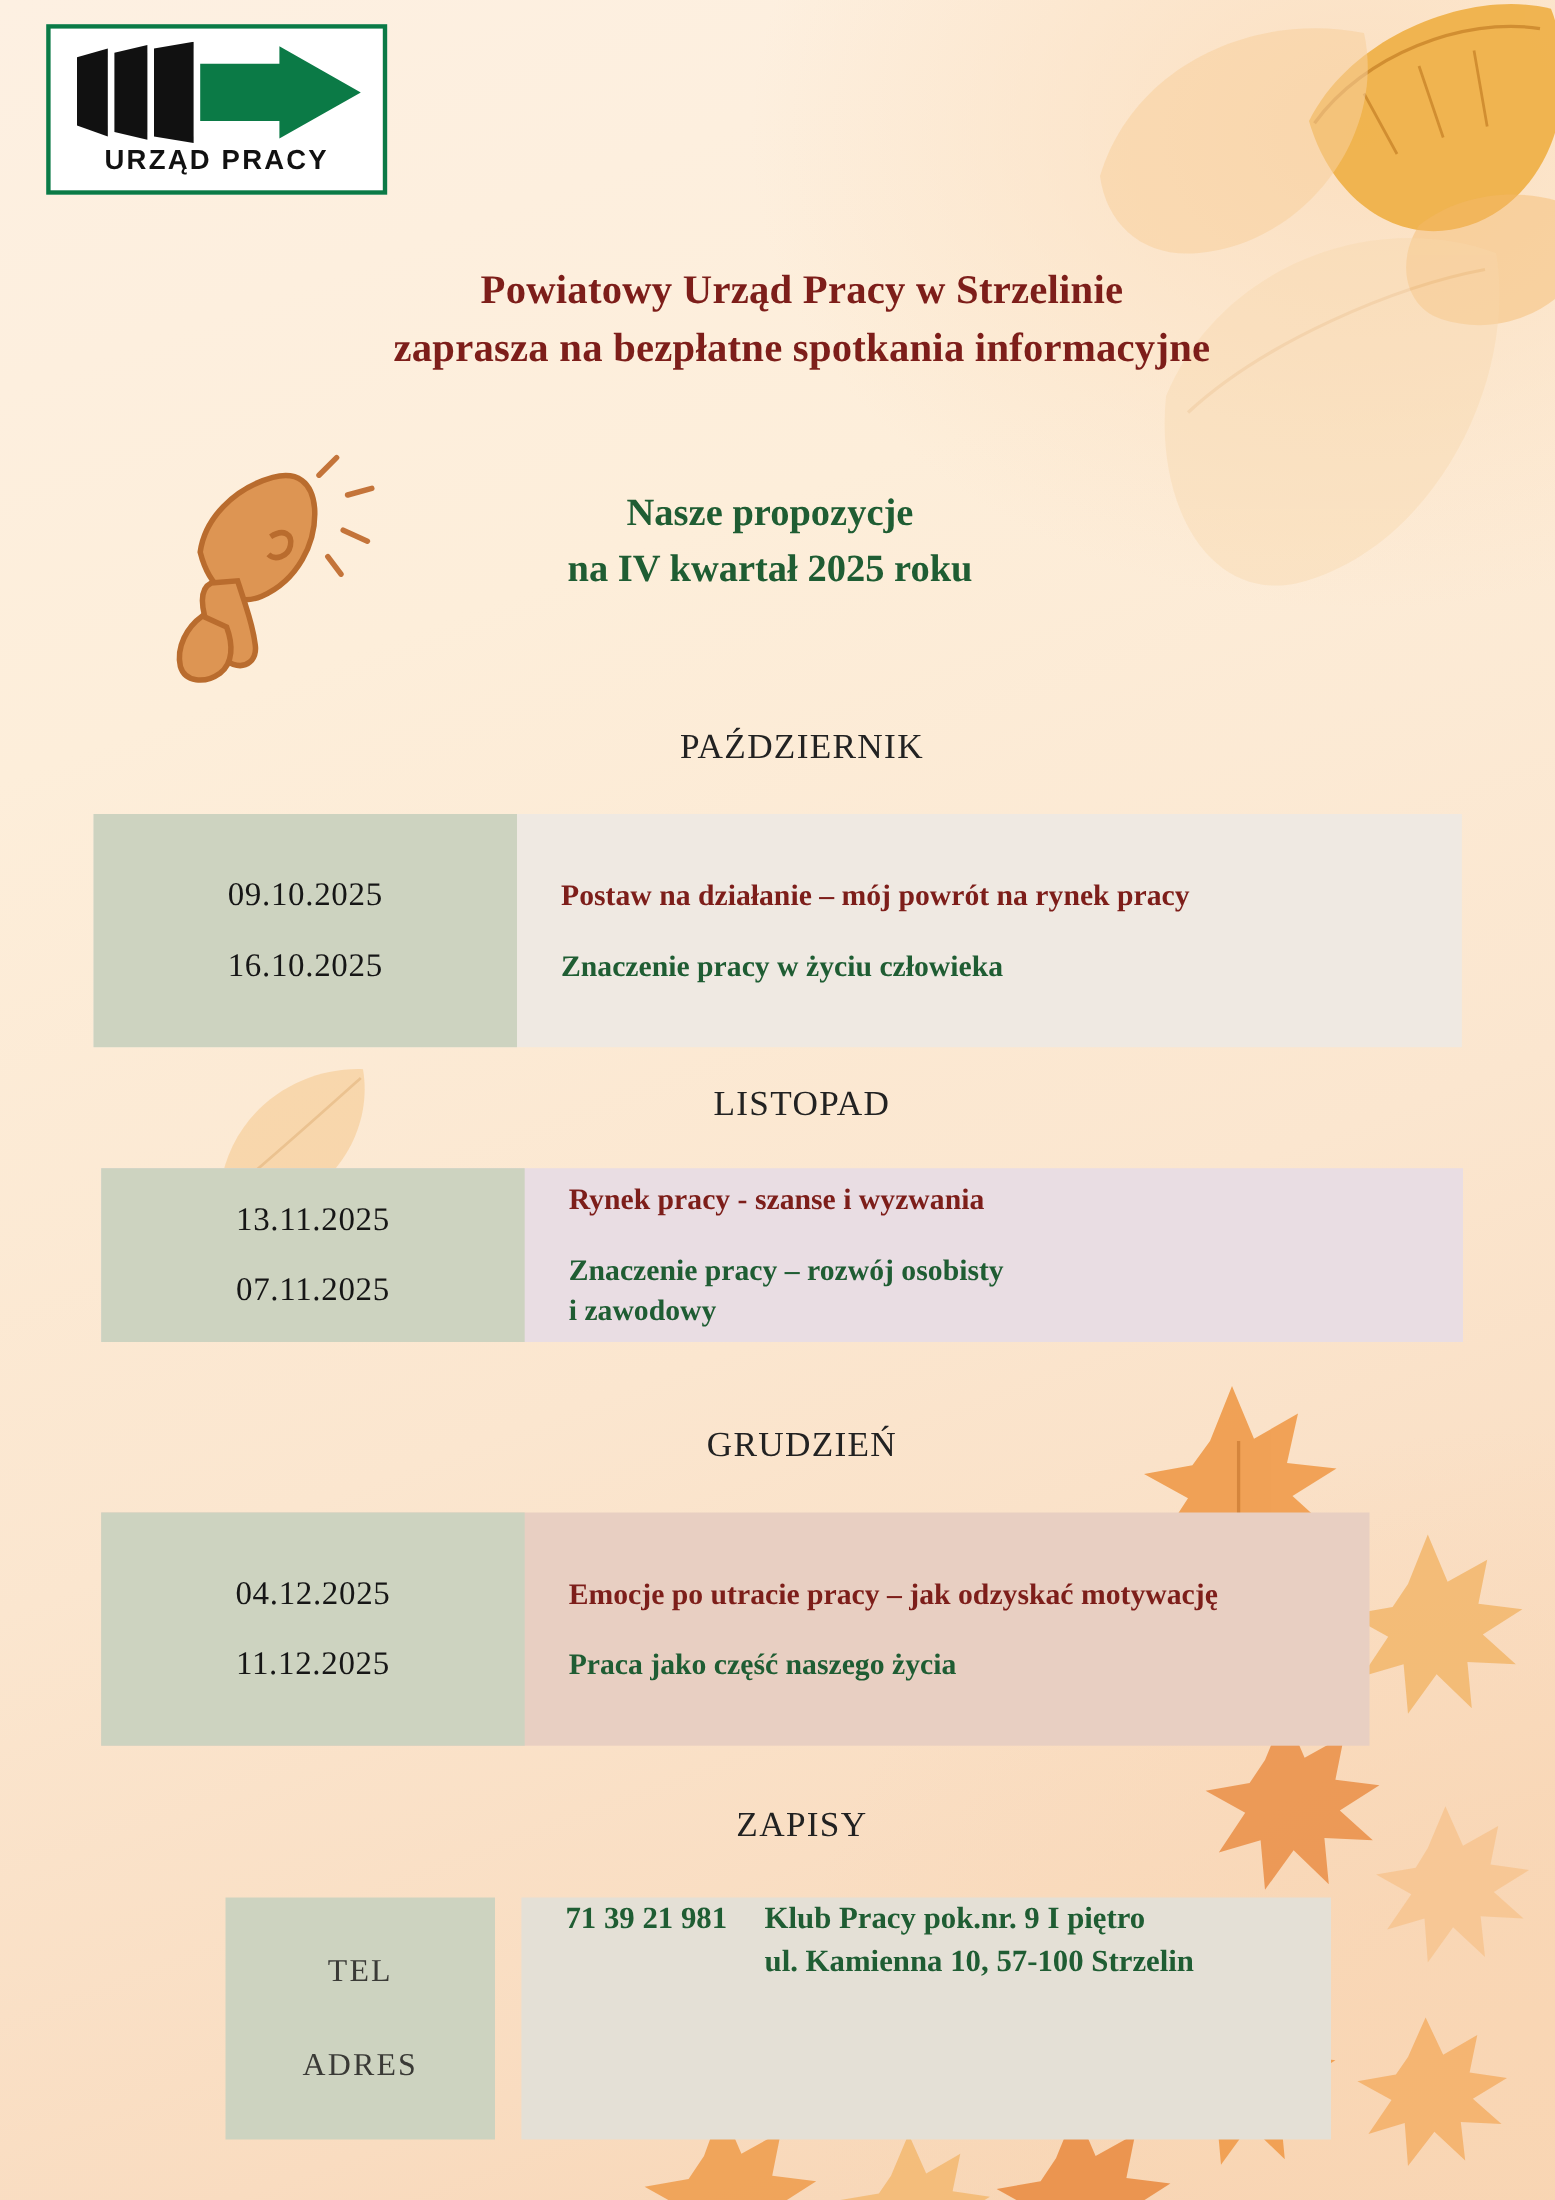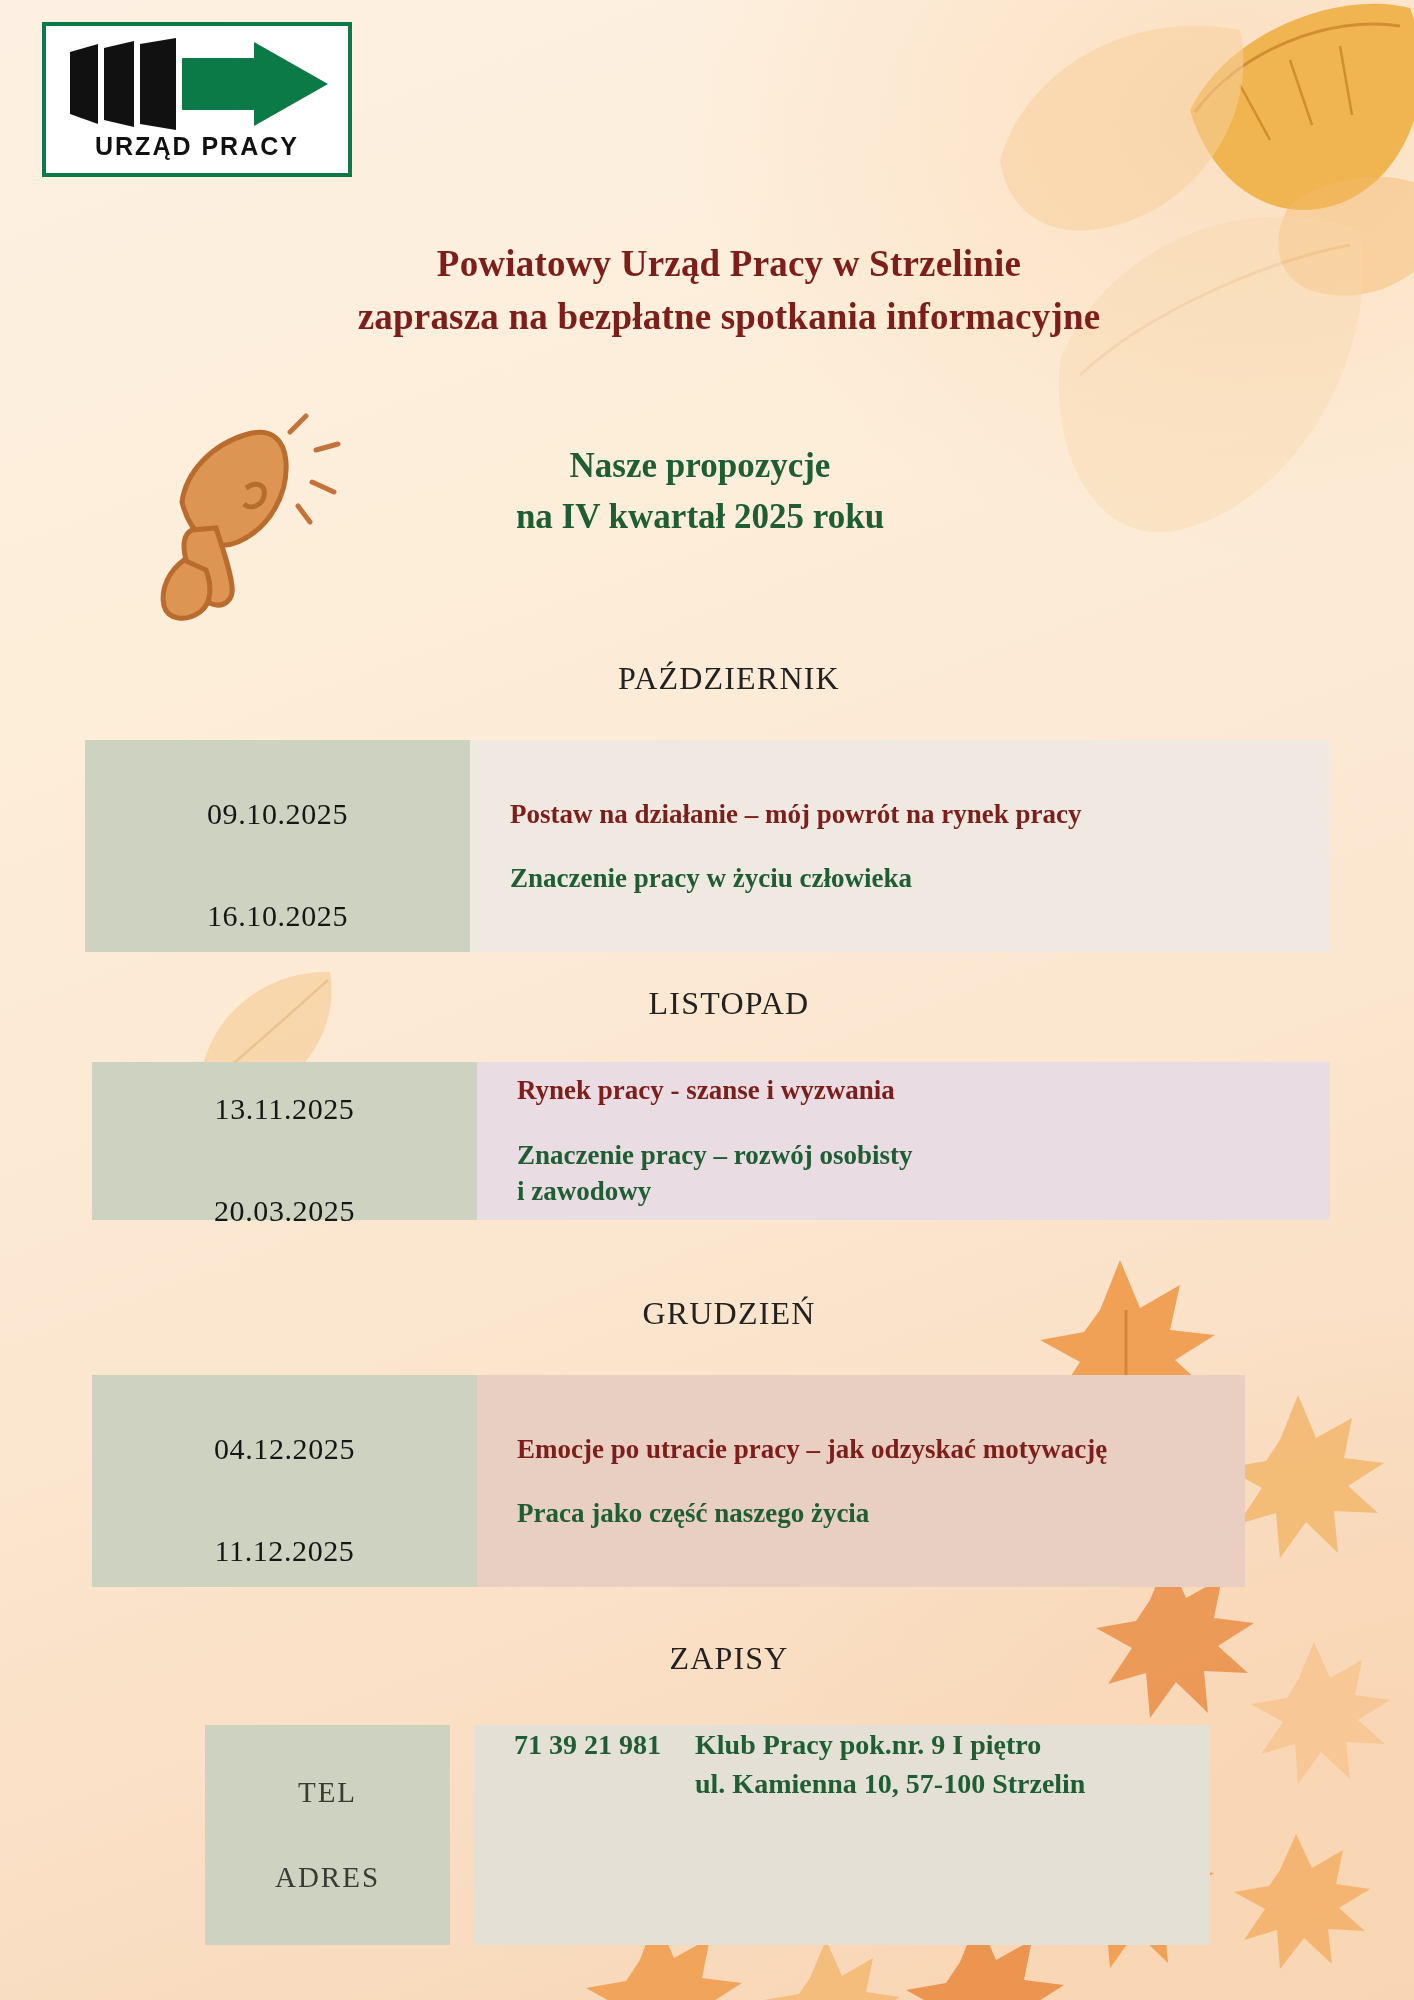--- a/index.html
+++ b/index.html
@@ -129,21 +129,20 @@
     justify-content: center;
     gap: 28px;
     padding-left: 40px;
     box-sizing: border-box;
   }
   .date {
     font-family: "Liberation Serif", serif;
     font-size: 30px;
     color: #161616;
     letter-spacing: .6px;
-    margin-top: 38px;
   }
   .topic {
     font-family: "Liberation Serif", serif;
     font-weight: bold;
     font-size: 27px;
     line-height: 1.35;
   }
   .topic.red { color: #7d1e1a; }
   .topic.green { color: #1f5d33; }
 
@@ -295,21 +294,21 @@
       <div class="topic red">Postaw na działanie – mój powrót na rynek pracy</div>
       <div class="topic green">Znaczenie pracy w życiu człowieka</div>
     </div>
   </div>
 
   <div class="month" style="left:0; right:0; top:985px;">LISTOPAD</div>
 
   <div class="block" style="left:92px; top:1062px; width:1238px; height:158px; background:#e9dde3;">
     <div class="dates">
       <div class="date">13.11.2025</div>
-      <div class="date">20.03.2025</div>
+      <div class="date">07.11.2025</div>
     </div>
     <div class="topics">
       <div class="topic red">Rynek pracy - szanse i wyzwania</div>
       <div class="topic green" style="white-space:pre-line;">Znaczenie pracy – rozwój osobisty
  i zawodowy</div>
     </div>
   </div>
 
   <div class="month" style="left:0; right:0; top:1295px;">GRUDZIEŃ</div>
 

